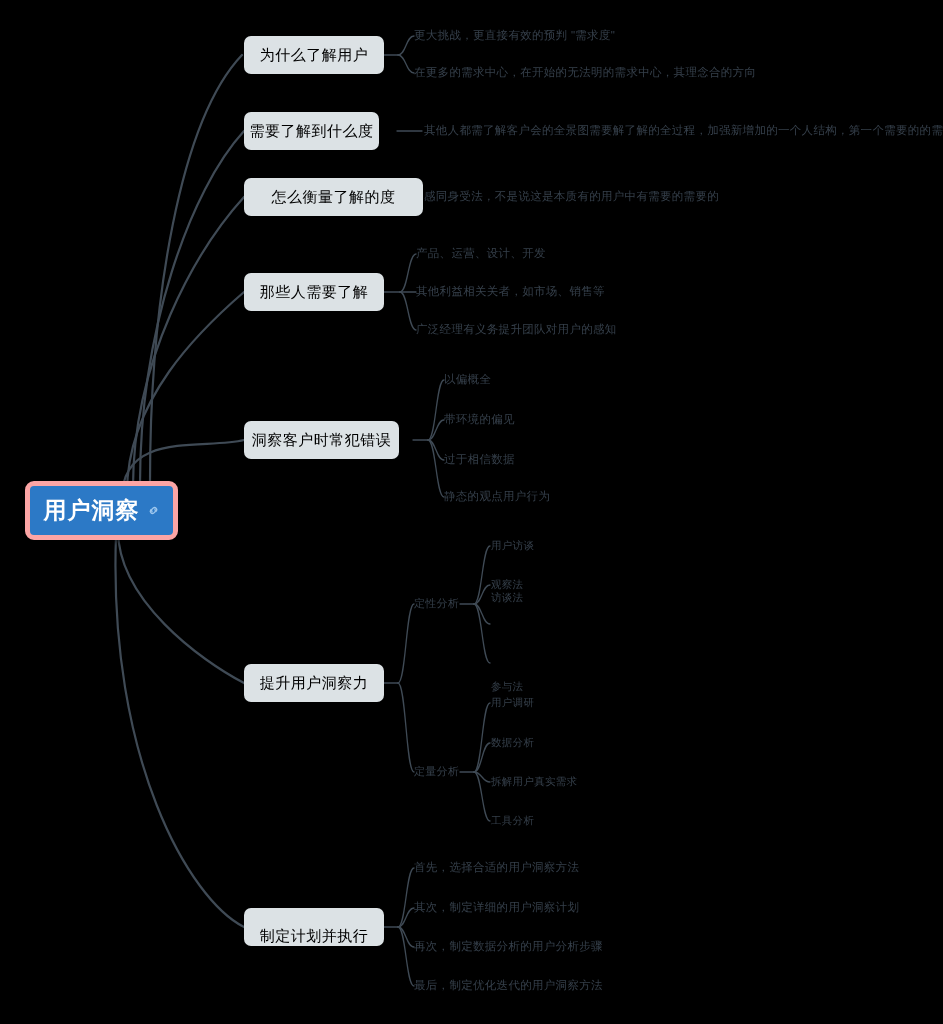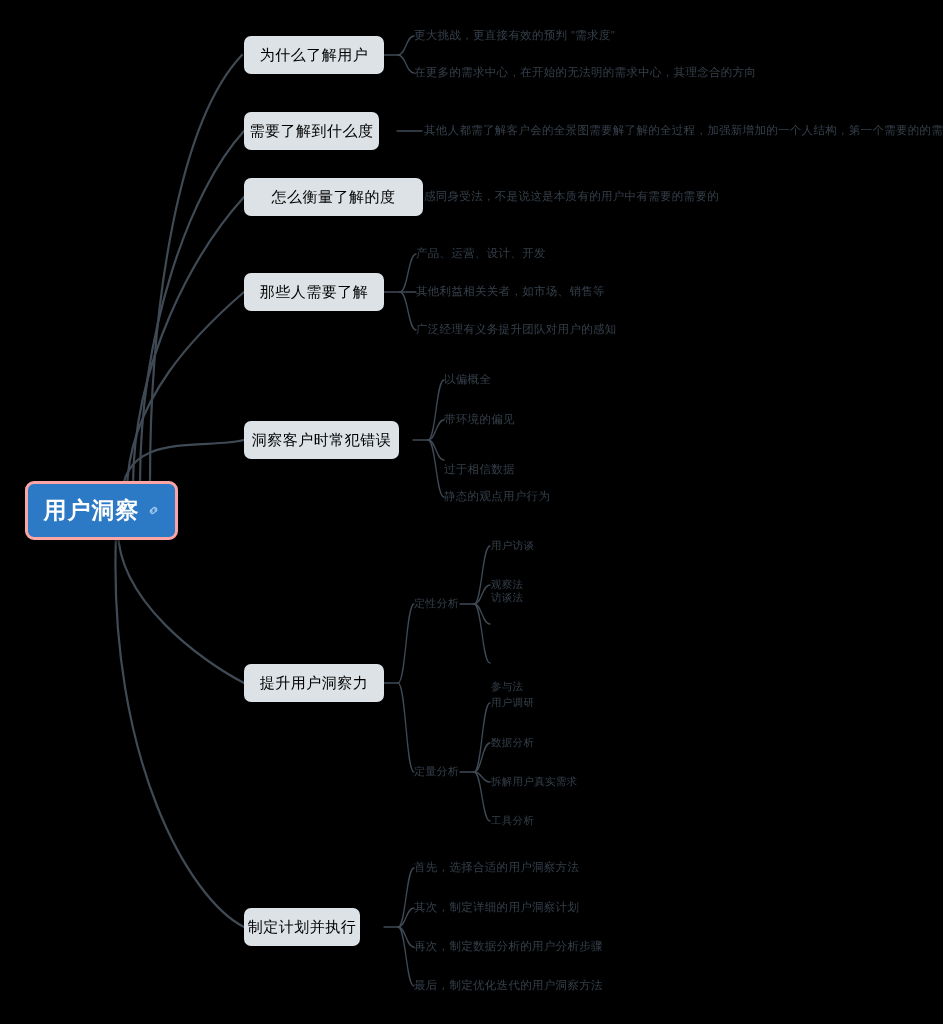--- a/index.html
+++ b/index.html
@@ -13,21 +13,21 @@
   }
   #canvas{position:absolute;left:0;top:0;width:943px;height:1024px;}
   svg.links{position:absolute;left:0;top:0;width:943px;height:1024px;pointer-events:none;}
 
   
   .root-node{
     position:absolute;
     box-sizing:border-box;
     display:flex;align-items:center;justify-content:center;
     background:#2c79c6;
-    border:3px solid #fca5a5;
+    border:5px solid #fca5a5;
     border-radius:9px;
     box-shadow:0 2px 5px rgba(0,0,0,.6);
   }
   .root-label{
     color:#ffffff;
     font-size:23px;
     font-weight:bold;
     letter-spacing:1px;
     line-height:1;
   }
@@ -158,38 +158,38 @@
   </div>
 
   <div class="l1-node" style="left:244px;top:421px;width:155px;">
     <span>洞察客户时常犯错误</span>
   </div>
 
   <div class="l1-node" style="left:244px;top:664px;width:140px;justify-content:center;">
     <span>提升用户洞察力</span>
   </div>
 
-  <div class="l1-node" style="left:244px;top:908px;width:116px;">
+  <div class="l1-node" style="left:244px;top:908px;width:140px;align-items:flex-end;">
     <span>制定计划并执行</span>
   </div>
 
   <div class="leaf" style="left:414px;top:30px;">更大挑战，更直接有效的预判 "需求度"</div>
   <div class="leaf" style="left:414px;top:67px;">在更多的需求中心，在开始的无法明的需求中心，其理念合的方向</div>
 
   <div class="leaf" style="left:424px;top:125px;">其他人都需了解客户会的全景图需要解了解的全过程，加强新增加的一个人结构，第一个需要的的需要</div>
 
   <div class="leaf" style="left:424px;top:191px;">感同身受法，不是说这是本质有的用户中有需要的需要的</div>
 
   <div class="leaf" style="left:416px;top:248px;">产品、运营、设计、开发</div>
   <div class="leaf" style="left:416px;top:286px;">其他利益相关关者，如市场、销售等</div>
   <div class="leaf" style="left:416px;top:324px;">广泛经理有义务提升团队对用户的感知</div>
 
   <div class="leaf" style="left:444px;top:374px;">以偏概全</div>
   <div class="leaf" style="left:444px;top:414px;">带环境的偏见</div>
-  <div class="leaf" style="left:444px;top:454px;margin-top:10px;">过于相信数据</div>
+  <div class="leaf" style="left:444px;top:454px;">过于相信数据</div>
   <div class="leaf" style="left:444px;top:491px;">静态的观点用户行为</div>
 
   <div class="leaf lvl2-group" style="left:414px;top:598px;">定性分析</div>
   <div class="leaf lvl2-group" style="left:414px;top:766px;">定量分析</div>
 
   <div class="leaf small" style="left:491px;top:540px;">用户访谈</div>
   <div class="leaf small" style="left:491px;top:579px;">观察法</div>
   <div class="leaf small" style="left:491px;top:592px;">访谈法</div>
   <div class="leaf small" style="left:491px;top:657px;margin-top:24px;">参与法</div>
 

